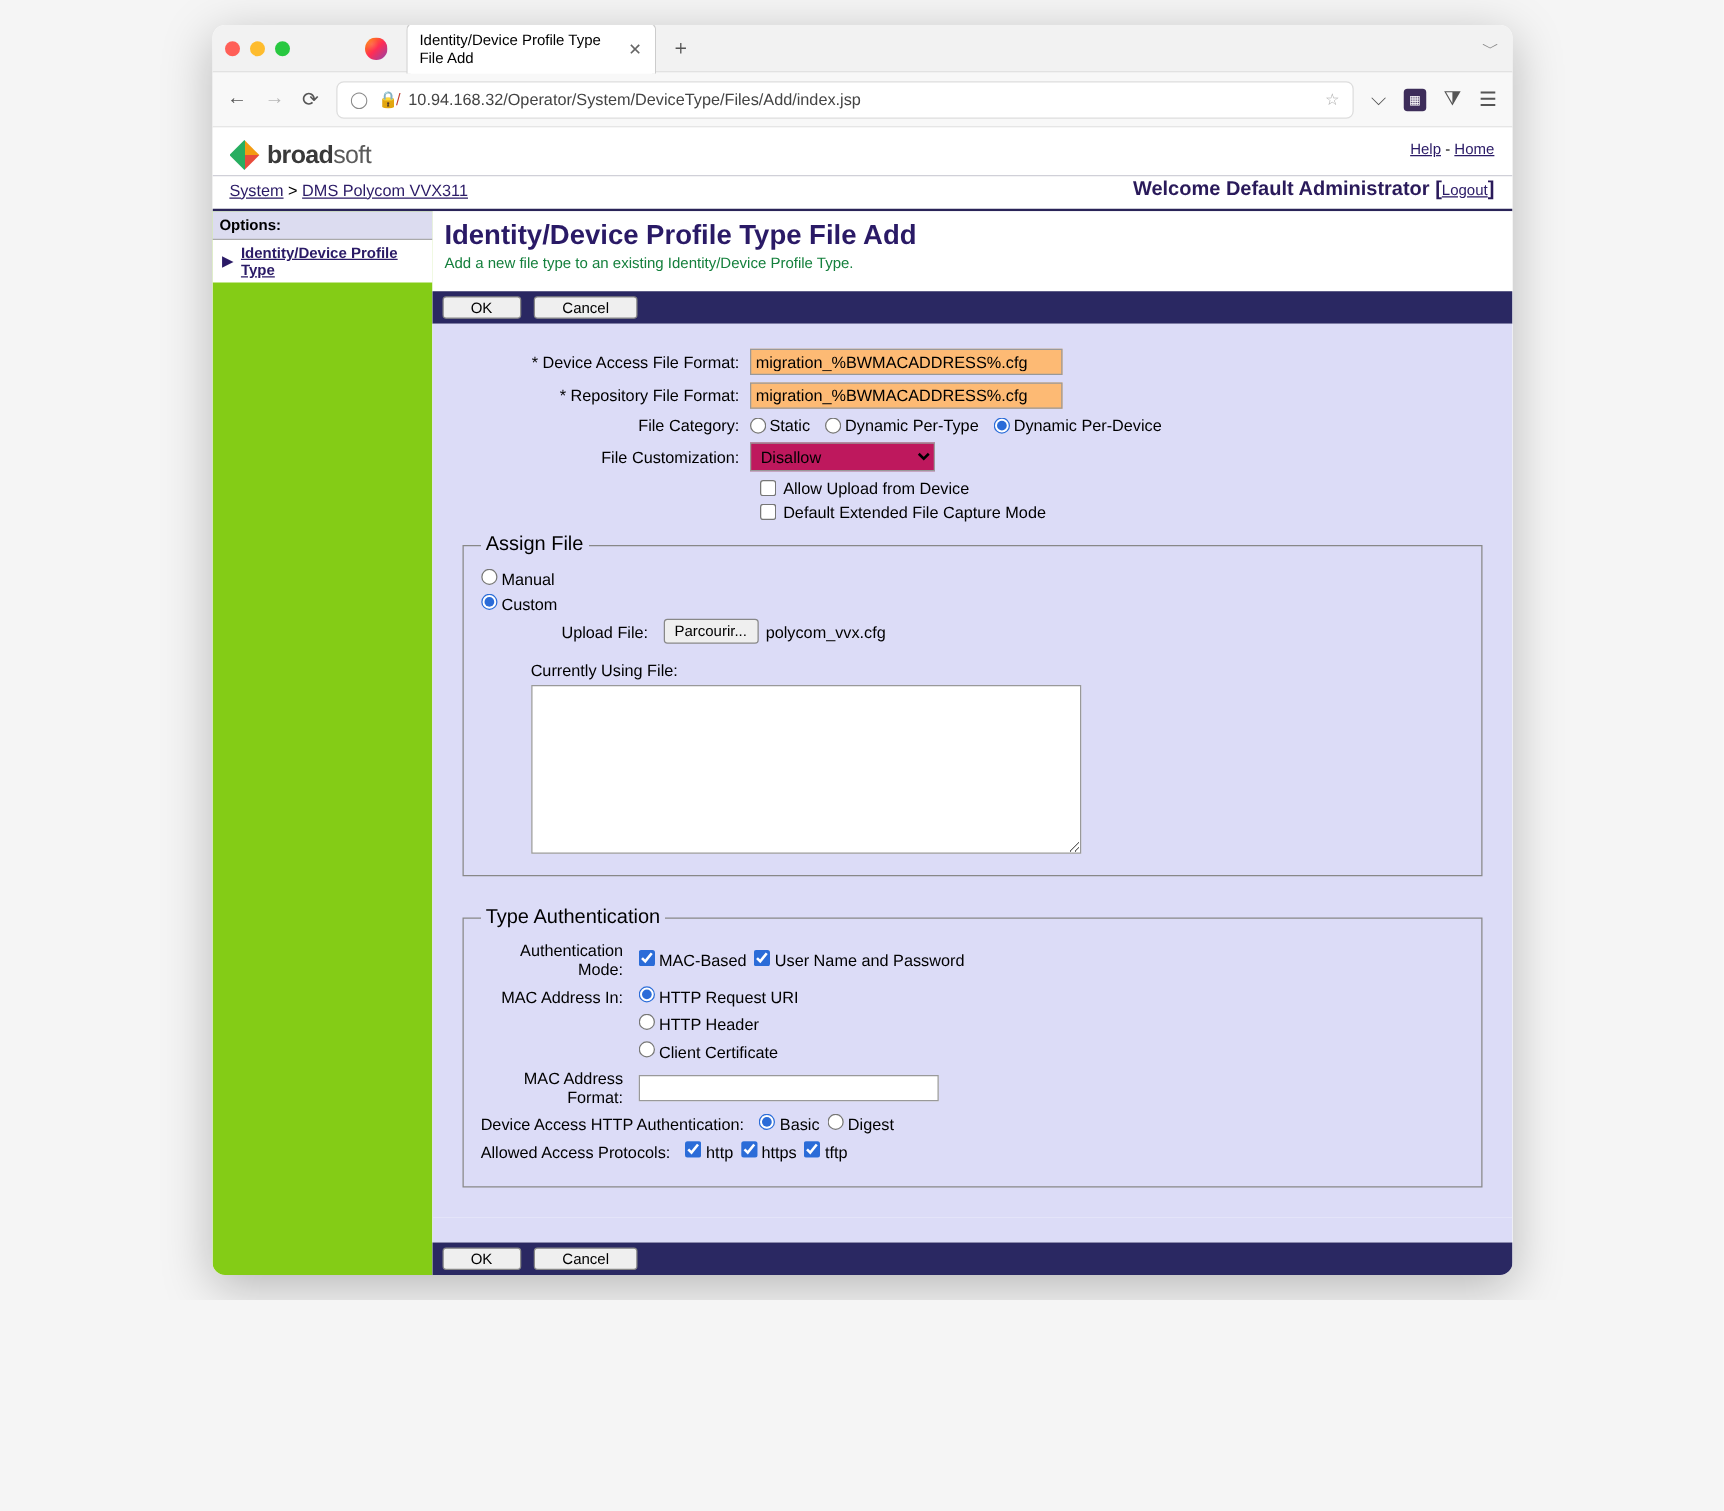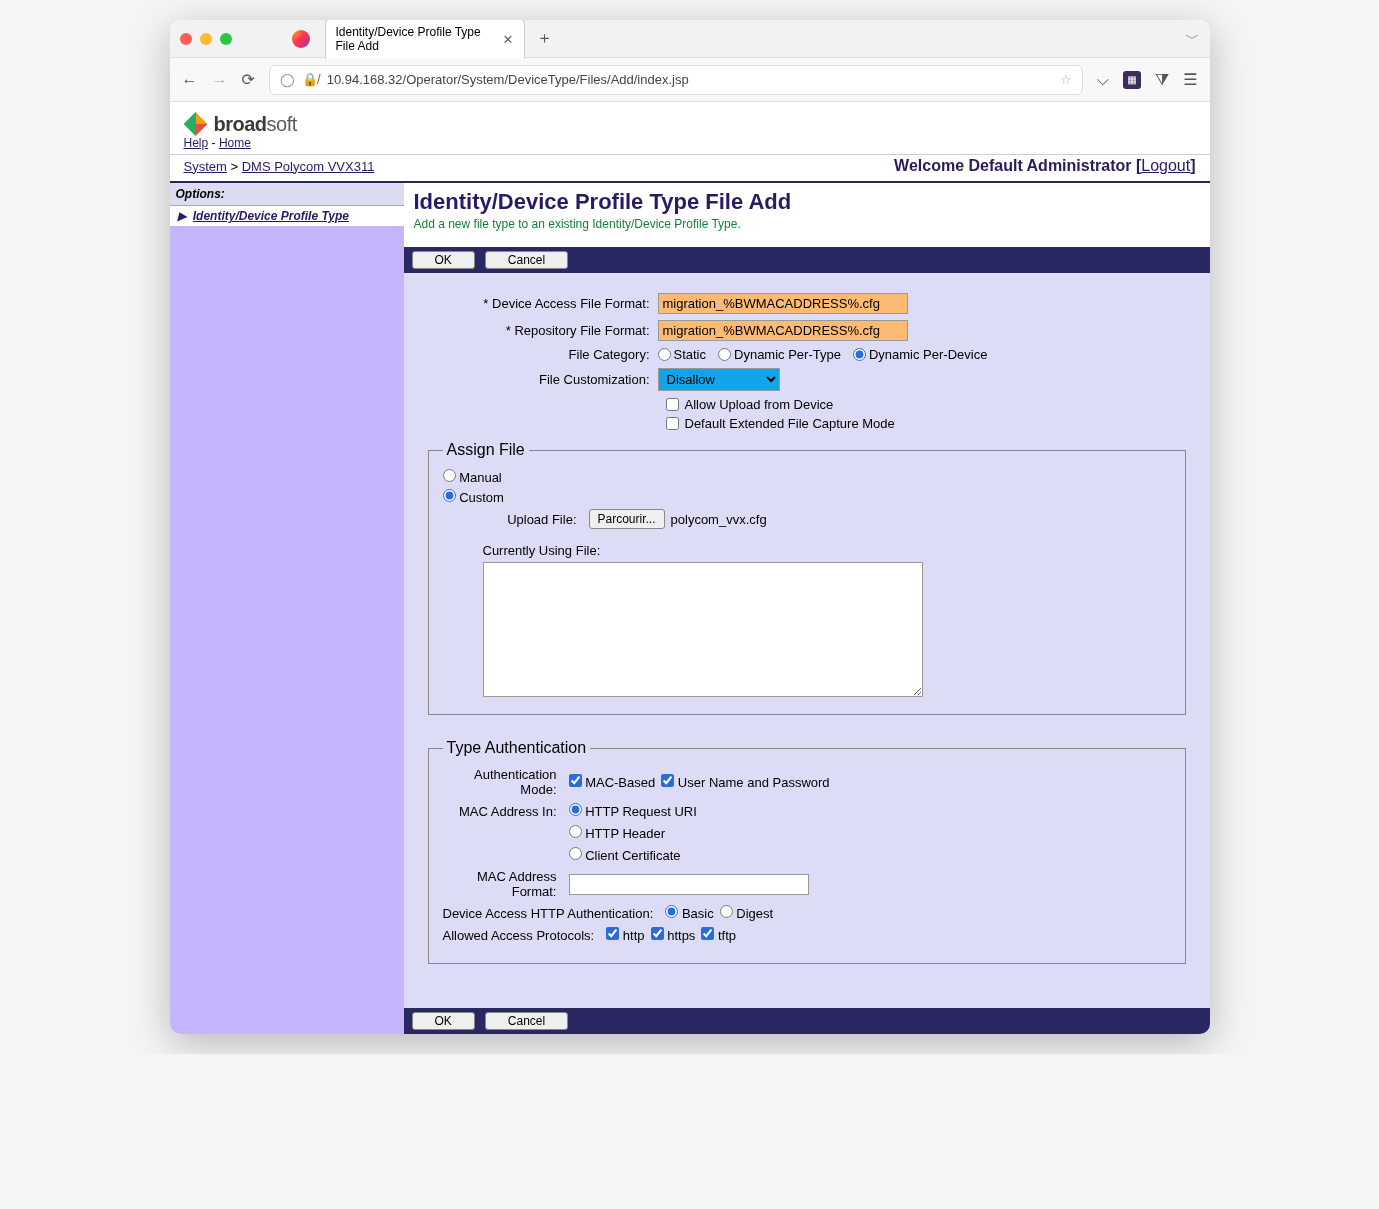--- a/index.html
+++ b/index.html
@@ -80,21 +80,20 @@
 
   .page {
     background:#fff;
     color:#000;
   }
   .top-header {
     display:flex;
     justify-content:space-between;
     align-items:flex-start;
     padding: 10px 14px 4px 14px;
-    flex-direction: column;
   }
   .logo-row { display:flex; align-items:center; gap:6px; }
   .logo-mark {
     width:24px; height:24px; position:relative;
   }
   .logo-mark::before {
     content:""; position:absolute; inset:0;
     background: conic-gradient(#f39c12 0 90deg, #e74c3c 90deg 180deg, #27ae60 180deg 360deg);
     clip-path: polygon(50% 0, 100% 50%, 50% 100%, 0 50%);
     border-radius:4px;
@@ -108,31 +107,30 @@
     display:flex;
     justify-content:space-between;
     align-items:center;
     padding: 2px 14px 6px 14px;
     border-top:1px solid #d0d0d8;
     border-bottom:2px solid #2a2458;
     font-size:13px;
   }
   .breadcrumb a { color:#2a1a66; text-decoration:underline; }
   .welcome { font-weight:700; color:#2a1a5a; font-size:16px; }
-  .welcome .logout { font-weight:400; font-size:16px; color:#2a1a66; text-decoration:underline; }
+  .welcome .logout { font-weight:400; font-size:12px; color:#2a1a66; text-decoration:underline; }
 
   .body-grid {
     display:flex;
   }
   .sidebar {
-    width:234px;
-    background:#c4b5fd;
+    width:176px;
+    background:#84cc16;
     color:#fff;
     min-height:760px;
-    font-style:italic;
   }
   .sidebar-top {
     background:#dcdcf0;
     color:#000;
     font-size:12px;
     padding:4px 6px;
     border-bottom:1px solid #aaa;
     font-weight:700;
   }
   .sidebar-item {
@@ -181,25 +179,25 @@
     padding-right:8px;
   }
   .form-row input[type=text] {
     width: 250px;
     border:1px solid #999;
     background:#fdba74;
     padding:2px 4px;
     font-size:13px;
   }
   .form-row select {
-    width:122px;
+    width:148px;
     border:1px solid #999;
     padding:2px 4px;
     font-size:13px;
-    background:#0ea5e9;
+    background:#be185d;
   }
   .radio-group { display:flex; gap:4px; align-items:center; flex-wrap:wrap; }
   .radio-group label { margin-right:8px; display:flex; align-items:center; gap:3px; }
   .chk-row { margin-left:238px; display:flex; align-items:center; gap:6px; font-size:13px; margin-bottom:4px; }
 
   fieldset {
     border:1px solid #888;
     margin-top:10px;
     padding: 10px 14px 14px 14px;
     font-size:13px;

